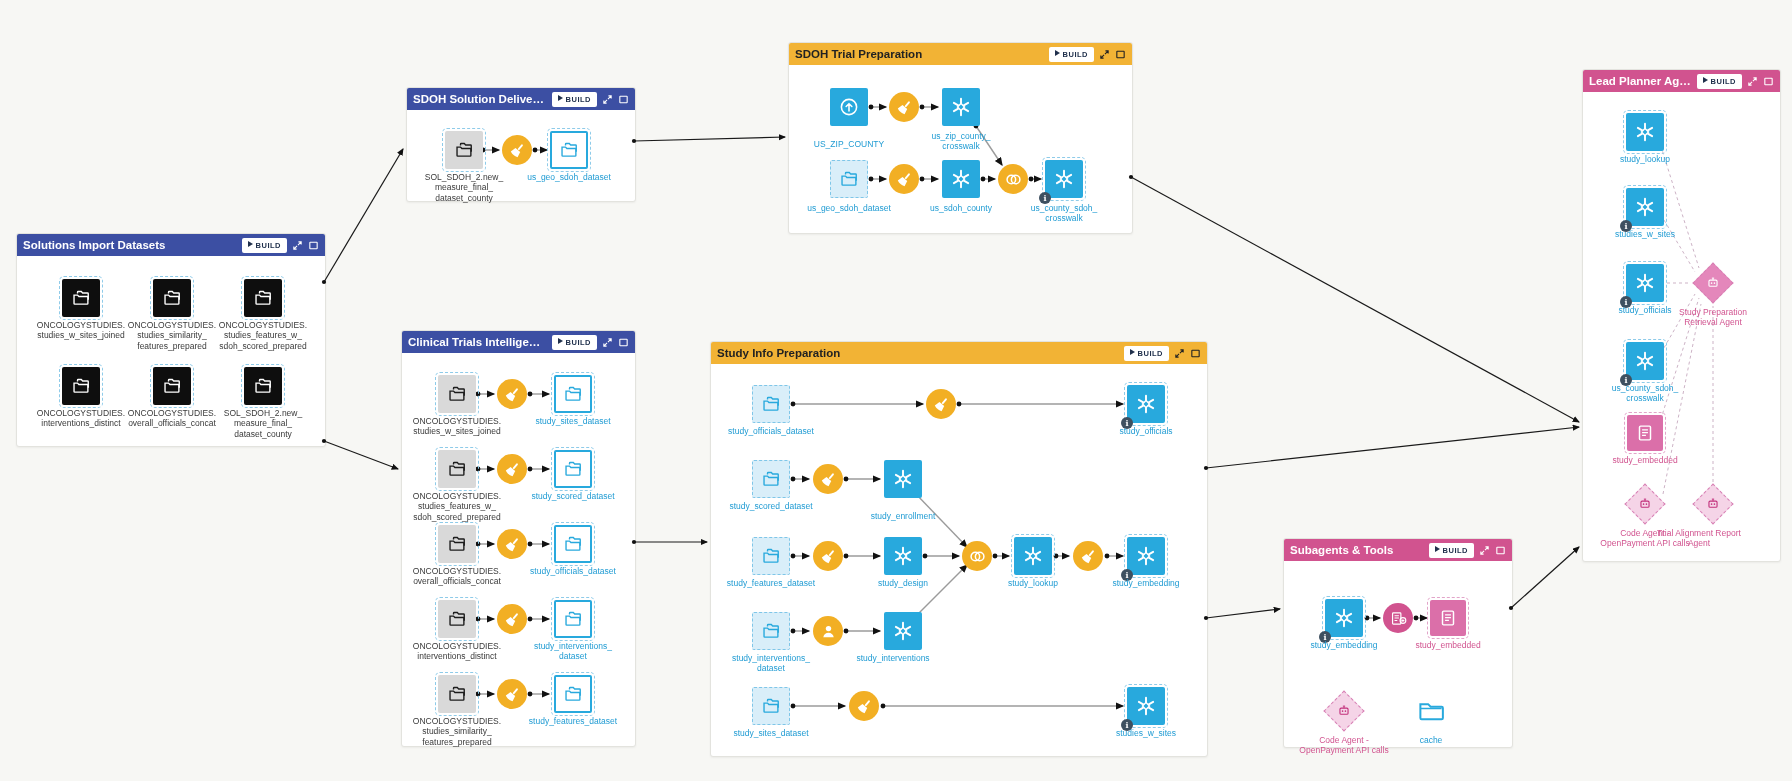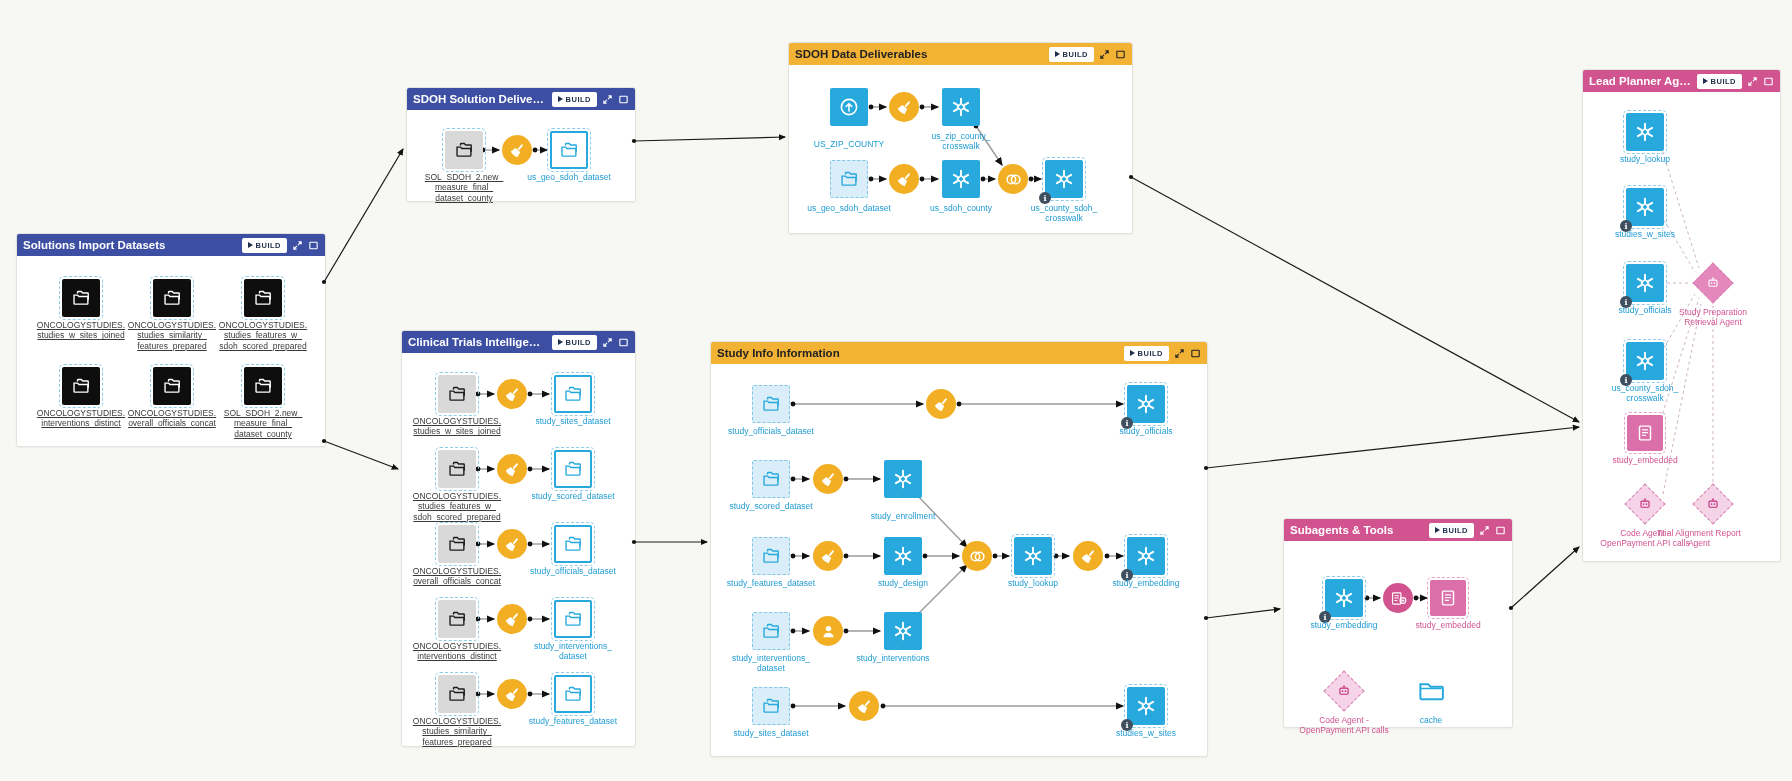--- a/index.html
+++ b/index.html
@@ -6,21 +6,21 @@
   .canvas{position:relative;width:1792px;height:781px;background:#F7F7F4;overflow:hidden;
           font-family:"Liberation Sans",sans-serif;}
   .zone{position:absolute;background:#fff;border:1px solid #E3E3DE;border-radius:3px;
         box-shadow:0 1px 2px rgba(0,0,0,.05);}
   .zh{position:absolute;top:0;left:0;right:0;height:22px;display:flex;align-items:center;
       gap:5px;padding:0 6px;box-sizing:border-box;border-radius:2px 2px 0 0;}
   .hdr-blue{background:#3C4FA3;color:#fff;}
   .hdr-yellow{background:#F2B335;color:#222;}
   .hdr-pink{background:#D1538F;color:#fff;}
   .zt{flex:1;font-size:11.5px;font-weight:bold;white-space:nowrap;overflow:hidden;text-overflow:ellipsis;}
-  .build{display:inline-flex;align-items:center;gap:3px;background:#fff;color:#20304c;border:none;
+  .build{display:inline-flex;align-items:flex-start;gap:3px;background:#fff;color:#20304c;border:none;
          border-radius:2px;font-family:"Liberation Sans",sans-serif;font-size:7.5px;font-weight:bold;
          letter-spacing:.5px;padding:3px 6px;cursor:pointer;}
   .tri{width:0;height:0;border-left:5px solid #20304c;border-top:3.5px solid transparent;
        border-bottom:3.5px solid transparent;display:inline-block;}
   .hicon{width:11px;height:11px;display:inline-block;}
   .hicon svg{width:11px;height:11px;display:block;}
   .zw{position:absolute;left:0;top:0;z-index:1;pointer-events:none;}
   .nd{position:absolute;transform:translate(-50%,-50%);z-index:2;cursor:pointer;}
   .sq{position:relative;width:38px;height:38px;border-radius:2px;display:flex;align-items:center;justify-content:center;box-sizing:border-box;}
   .sq.blue{background:#28A9DD;color:#fff;}
@@ -43,21 +43,21 @@
   .plain{color:#28A9DD;}
   .g{width:22px;height:22px;display:block;}
   .g18{width:19px;height:19px;display:block;}
   .g30{width:30px;height:30px;display:block;}
   .info{position:absolute;left:-6px;bottom:-6px;width:12px;height:12px;border-radius:50%;background:#3E5060;
         color:#fff;font-size:8px;font-weight:bold;font-style:normal;display:flex;align-items:center;
         justify-content:center;font-family:"DejaVu Serif",serif;z-index:3;}
   .lbl{position:absolute;transform:translateX(-50%);text-align:center;font-size:8.5px;line-height:1.22;
        white-space:pre-line;z-index:2;}
   .lbl.b{color:#1F9BD3;}
-  .lbl.d{color:#3A3A3A;text-decoration:underline;}
+  .lbl.d{color:#3A3A3A;}
   .lbl.p{color:#D1538F;}
   .c{stroke:#9B9B9B;stroke-width:1.4;marker-end:url(#ma);marker-start:url(#md);}
   .iz{stroke:#1A1A1A;stroke-width:1.2;marker-end:url(#ma);marker-start:url(#md);}
   .dsh{stroke:#CDB3C6;stroke-width:1;stroke-dasharray:3,3;}
   .overlay{position:absolute;left:0;top:0;z-index:40;pointer-events:none;}
 </style>
 </head>
 <body>
 
 <svg width="0" height="0" style="position:absolute">
@@ -250,21 +250,21 @@
           <svg class="g">
             <use href="#g-folder"></use>
           </svg>
         </span>
       </div>
     <div class="lbl b" style="left:162px;top:84px;width:108px">us_geo_sdoh_dataset</div>
   </section>
 
   <section class="zone" style="left:788px;top:42px;width:343px;height:190px">
     <header class="zh hdr-yellow">
-      <span class="zt">SDOH Data Deliverables</span>
+      <span class="zt">SDOH Trial Preparation</span>
       <button class="build">
           <i class="tri"></i>
           <span>BUILD</span>
         </button>
       <span class="hicon">
           <svg>
             <use href="#g-expand"></use>
           </svg>
         </span>
       <span class="hicon">
@@ -498,21 +498,21 @@
           <svg class="g">
             <use href="#g-folder"></use>
           </svg>
         </span>
       </div>
     <div class="lbl b" style="left:171px;top:385px;width:104px">study_features_dataset</div>
   </section>
 
   <section class="zone" style="left:710px;top:341px;width:496px;height:414px">
     <header class="zh hdr-yellow">
-      <span class="zt">Study Info Information</span>
+      <span class="zt">Study Info Preparation</span>
       <button class="build">
           <i class="tri"></i>
           <span>BUILD</span>
         </button>
       <span class="hicon">
           <svg>
             <use href="#g-expand"></use>
           </svg>
         </span>
       <span class="hicon">
@@ -683,21 +683,21 @@
         <span class="sq blue dash">
           <svg class="g">
             <use href="#g-snow"></use>
           </svg>
           <i class="info">i</i>
         </span>
       </div>
     <div class="lbl b" style="left:435px;top:386px;width:100px">studies_w_sites</div>
   </section>
 
-  <section class="zone" style="left:1283px;top:518px;width:228px;height:208px">
+  <section class="zone" style="left:1283px;top:538px;width:228px;height:208px">
     <header class="zh hdr-pink">
       <span class="zt">Subagents &amp; Tools</span>
       <button class="build">
           <i class="tri"></i>
           <span>BUILD</span>
         </button>
       <span class="hicon">
           <svg>
             <use href="#g-expand"></use>
           </svg>

